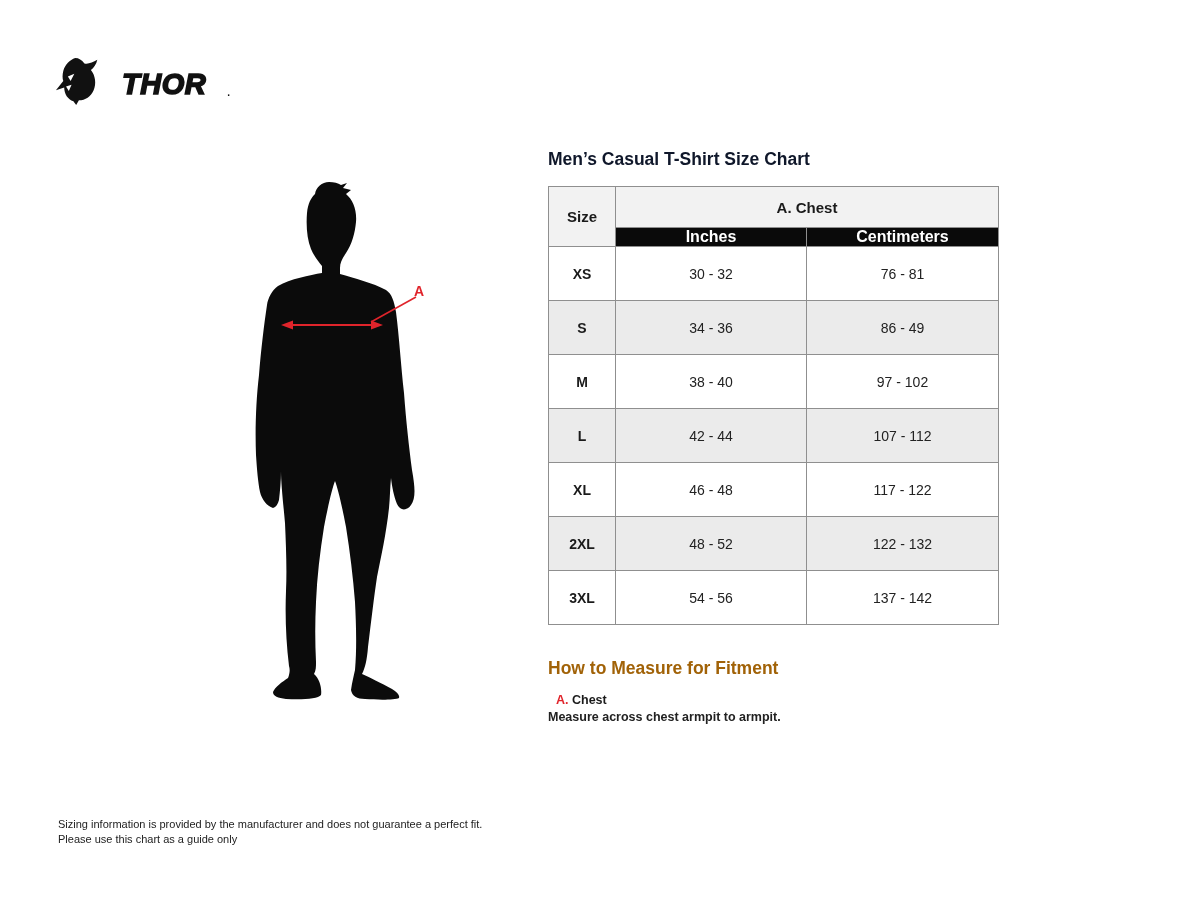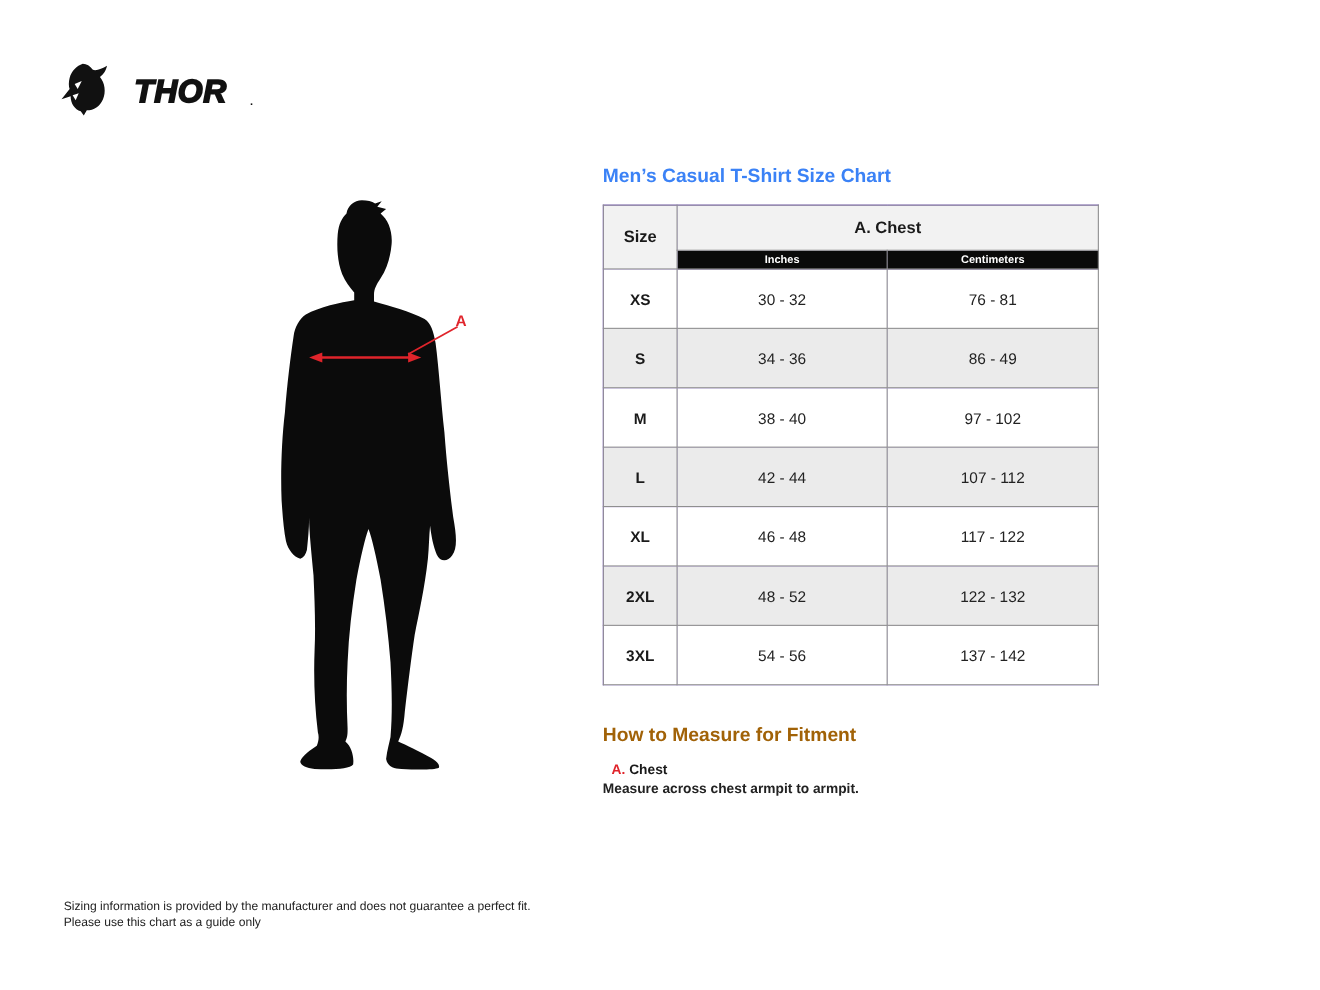--- a/index.html
+++ b/index.html
@@ -33,36 +33,36 @@
   
   .figure-area { position: absolute; left: 230px; top: 170px; width: 230px; height: 540px; }
   .chest-label {
     position: absolute; left: 414px; top: 283px;
     color: #e0242b; font-weight: 700; font-size: 14px;
   }
 
   
   .chart-title {
     position: absolute; left: 548px; top: 149px;
-    font-size: 17.5px; font-weight: 700; color: #3b82f6;
+    font-size: 17.5px; font-weight: 700; color: #0f172a;
   }
   .size-table-wrap { position: absolute; left: 548px; top: 186px; }
   table.size-table {
     border-collapse: collapse; table-layout: fixed; width: 450px;
     background: #8b5cf6;
   }
   table.size-table th, table.size-table td {
     border: 1px solid #8f8f8f; text-align: center; vertical-align: middle;
   }
   col.c-size { width: 67px; }
   col.c-in   { width: 191px; }
   col.c-cm   { width: 192px; }
   th.size-head  { background: #f2f2f2; font-size: 15px; font-weight: 700; }
   th.group-head { background: #f2f2f2; font-size: 15px; font-weight: 700; height: 41px; }
-  th.unit-head  { background: #0a0a0a; color: #ffffff; font-size: 10px; font-weight: 700; height: 17px; }
+  th.unit-head  { background: #0a0a0a; color: #ffffff; font-size: 16px; font-weight: 700; height: 17px; }
   td.size-cell  { font-weight: 700; font-size: 14px; }
   td.val-cell   { font-size: 14px; font-weight: 400; color: #222; }
   tr.row { height: 54px; background: #ffffff; margin-left: 29px; }
   tr.row.alt { background: #ebebeb; }
 
   
   .measure-title {
     position: absolute; left: 548px; top: 658px;
     font-size: 17.5px; font-weight: 700; color: #a16207;
   }

